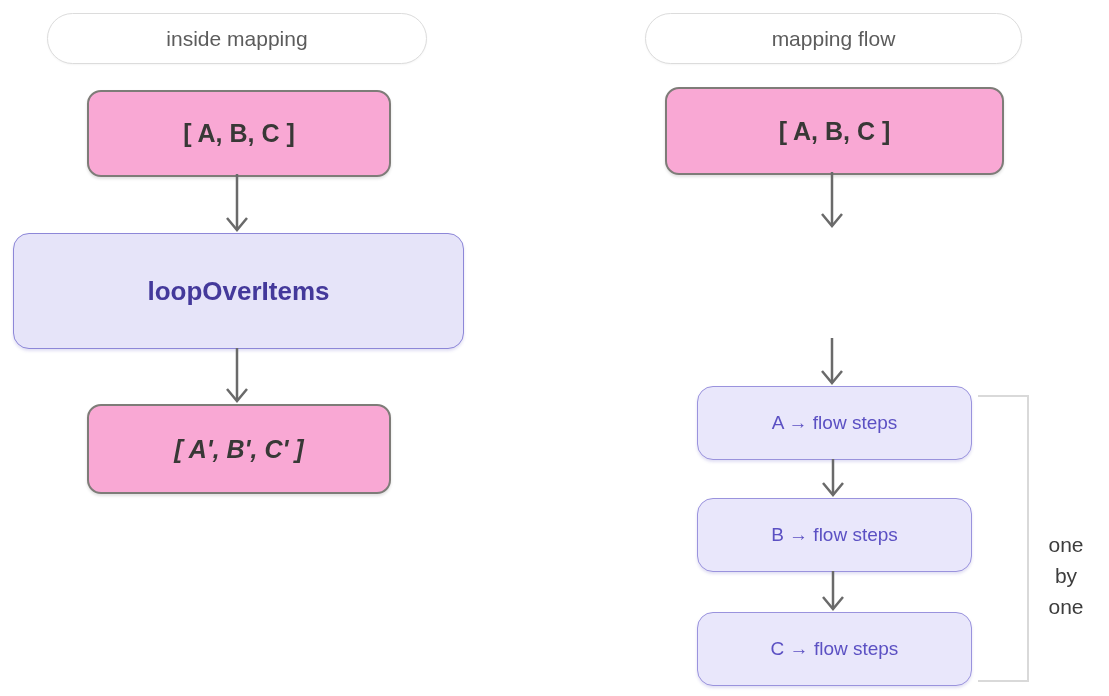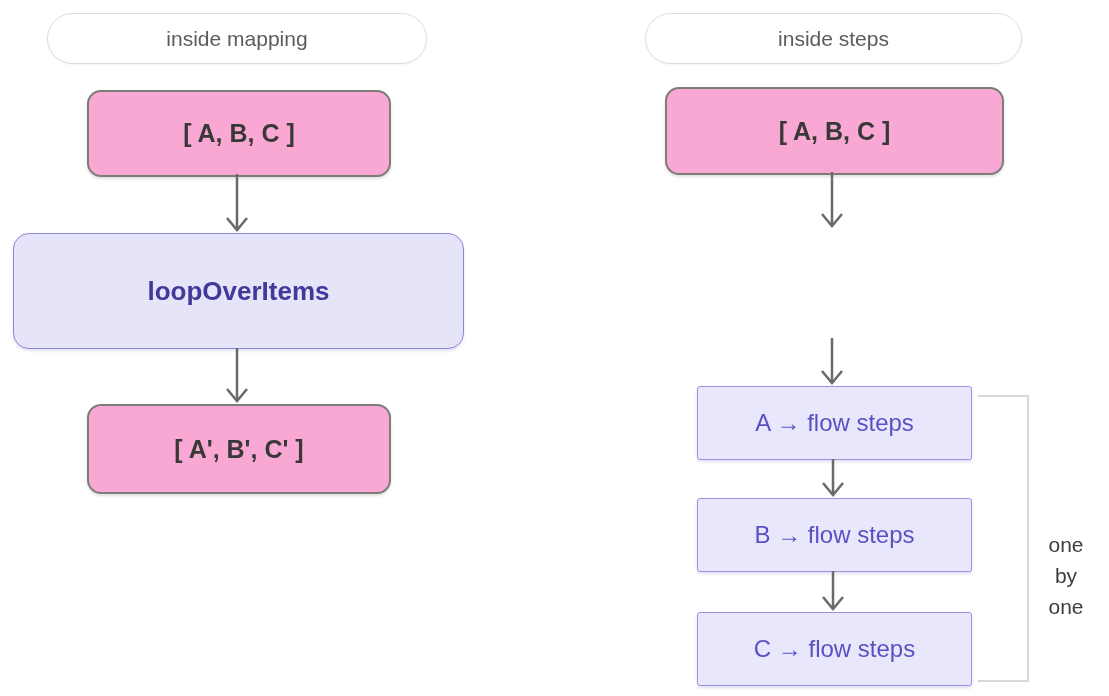--- a/index.html
+++ b/index.html
@@ -60,26 +60,26 @@
   .process-sub {
     color: #5b50c3;
     font-size: 22px;
     line-height: 1.1;
   }
 
   .step-box {
     position: absolute;
     background: #e9e7fb;
     border: 1.5px solid #9a93dd;
-    border-radius: 3px;
+    border-radius: 16px;
     display: flex;
     align-items: center;
     justify-content: center;
     color: #5b50c3;
-    font-size: 24px;
+    font-size: 19px;
     box-shadow: 0 2px 3px rgba(90,80,190,0.18);
   }
 
   .side-label {
     position: absolute;
     color: #3d3d3d;
     font-size: 21px;
     line-height: 31px;
     text-align: center;
     margin-top: 20px;
@@ -102,26 +102,26 @@
   </div>
 
   <div class="data-box" style="left:87px; top:90px; width:300px; height:83px;">
     <span>[ A, B, C ]</span>
   </div>
 
   <div class="process-box" style="left:13px; top:233px; width:449px; height:114px;">
     <span class="process-title">loopOverItems</span>
   </div>
 
-  <div class="data-box" style="left:87px; top:404px; width:300px; height:86px;">
+  <div class="data-box" style="left:87px; top:404px; width:300px; height:86px;font-style:italic;">
     <span>[ A', B', C' ]</span>
   </div>
 
   <div class="pill" style="left:645px; top:13px; width:375px; height:49px;">
-    <span>inside steps</span>
+    <span>mapping flow</span>
   </div>
 
   <div class="data-box" style="left:665px; top:87px; width:335px; height:84px;">
     <span>[ A, B, C ]</span>
   </div>
 
 
   <div class="step-box" style="left:697px; top:386px; width:273px; height:72px;">
     <span>A → flow steps</span>
   </div>

